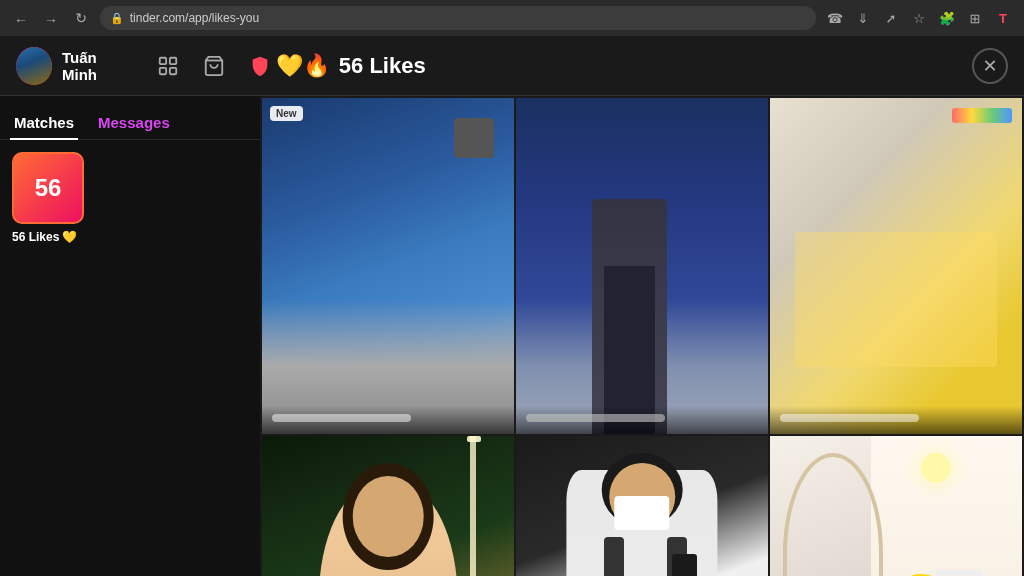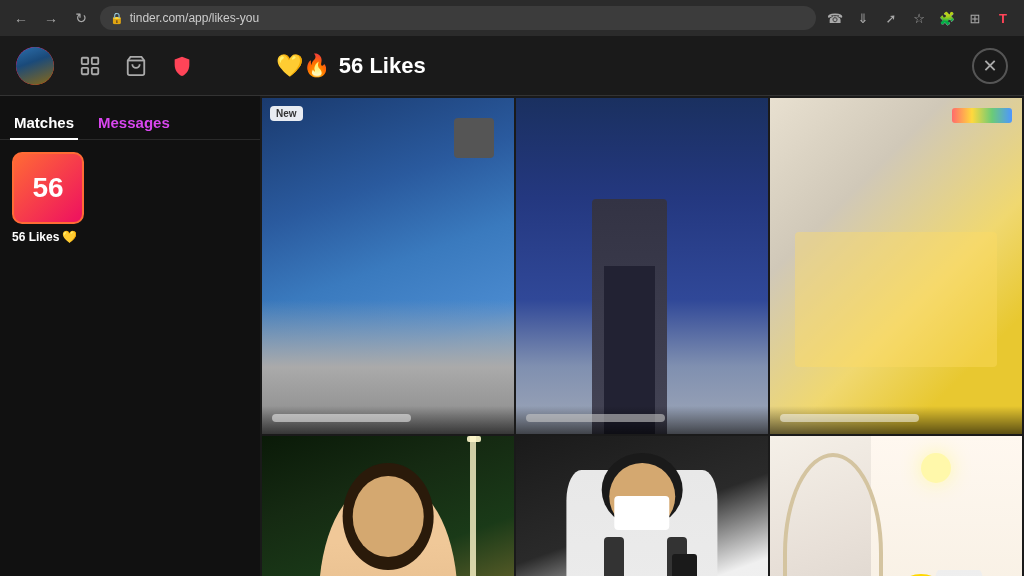--- a/index.html
+++ b/index.html
@@ -212,21 +212,21 @@
       background: linear-gradient(135deg, #ff6b35, #ee1060);
       display: flex;
       flex-direction: column;
       align-items: center;
       justify-content: center;
       cursor: pointer;
       position: relative;
       border: 2px solid #ff6b35;
     }
     .likes-count-badge {
-      font-size: 28px;
+      font-size: 24px;
       font-weight: 700;
       color: #fff;
     }
     .likes-card-label {
       margin-top: 6px;
       color: #fff;
       font-size: 12px;
       font-weight: 600;
       display: flex;
       align-items: center;
@@ -330,20 +330,21 @@
   </div>
 </div>
 
 <div class="app">
 
   <div class="top-nav">
     <div class="user-profile">
       <div class="avatar">
         <div class="avatar-inner"></div>
       </div>
+      <span class="user-name">Tuấn Minh</span>
       <div class="nav-icons">
         <div class="nav-icon-btn">
           <svg class="icon-svg" viewBox="0 0 24 24" fill="none" stroke="#aaa" stroke-width="2">
             <rect x="3" y="3" width="7" height="7" rx="1"></rect>
             <rect x="14" y="3" width="7" height="7" rx="1"></rect>
             <rect x="3" y="14" width="7" height="7" rx="1"></rect>
             <rect x="14" y="14" width="7" height="7" rx="1"></rect>
           </svg>
         </div>
         <div class="nav-icon-btn">

